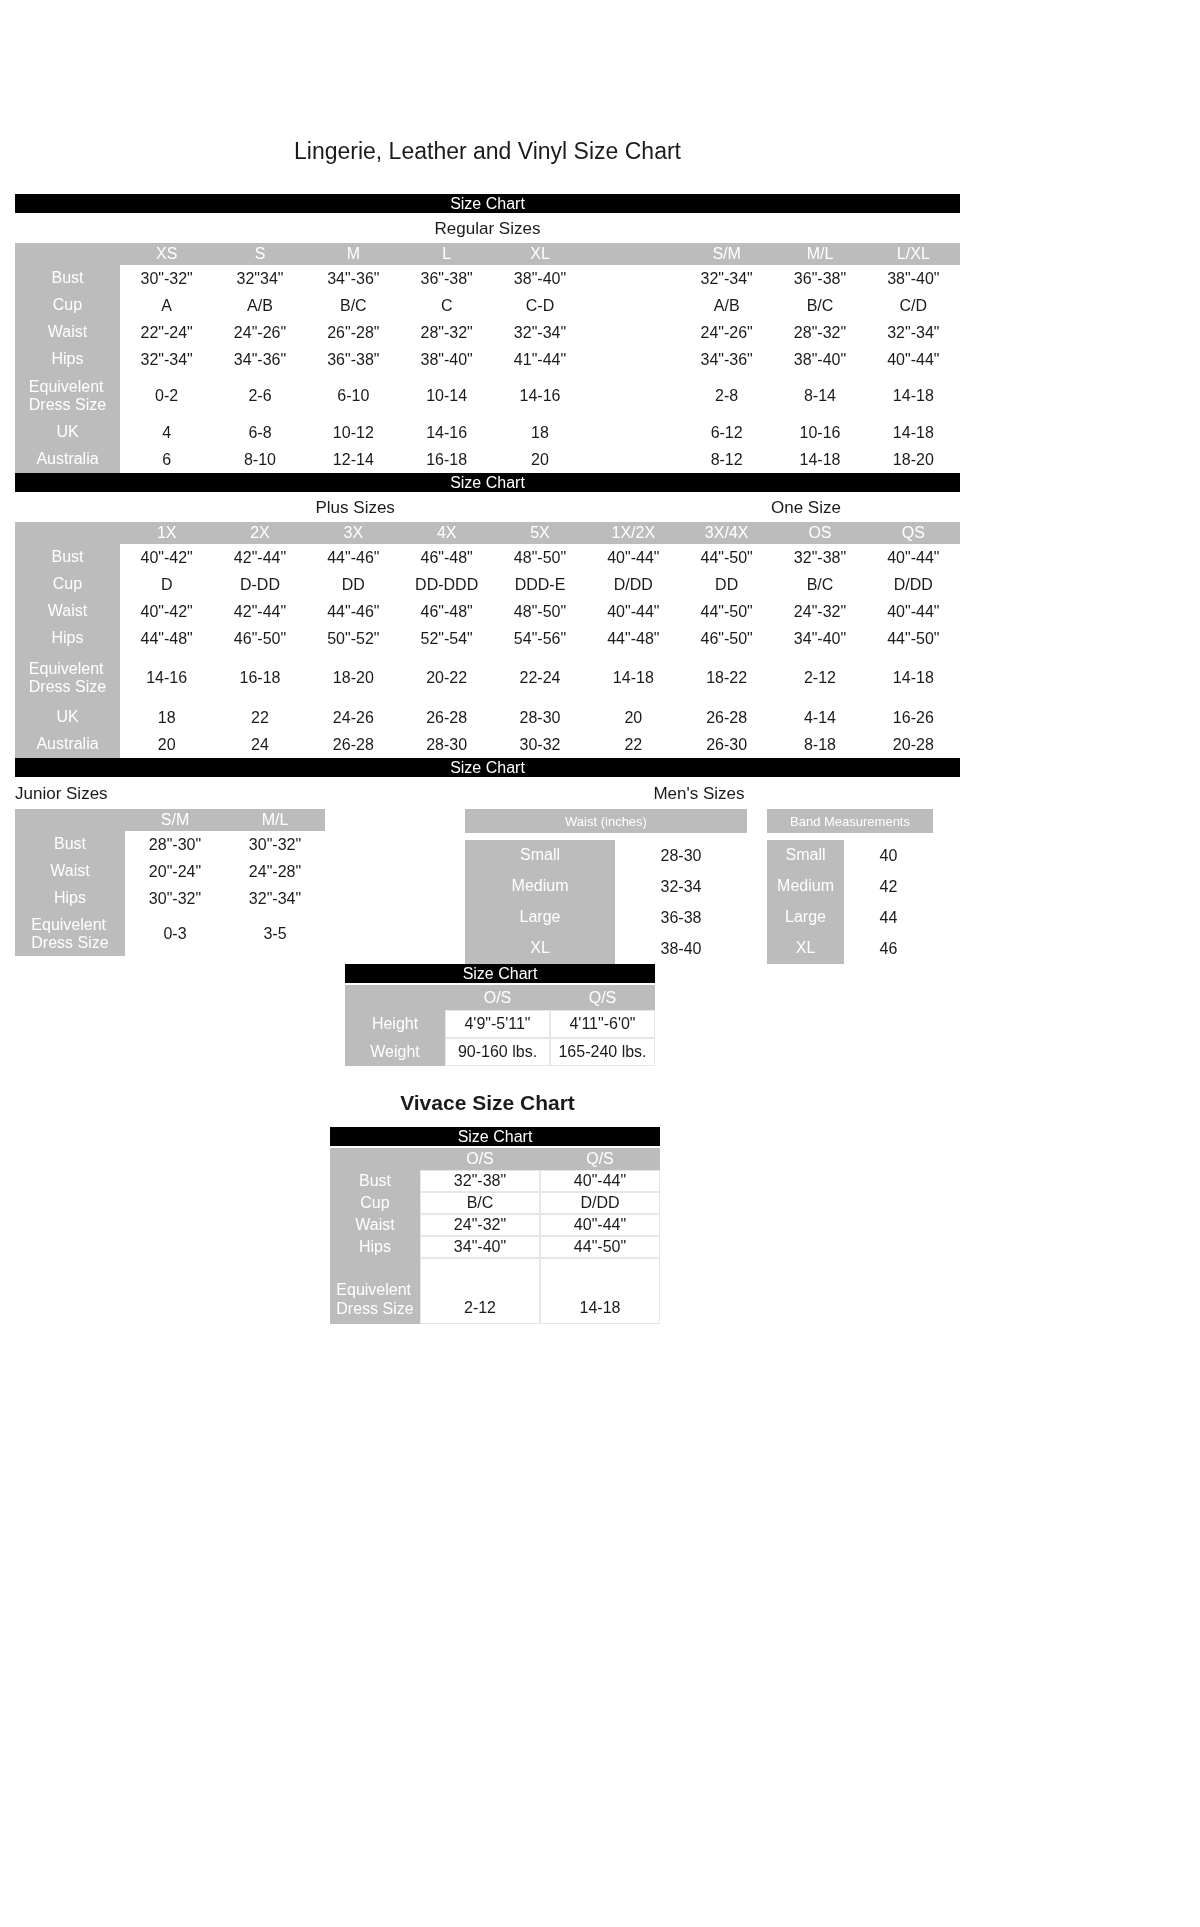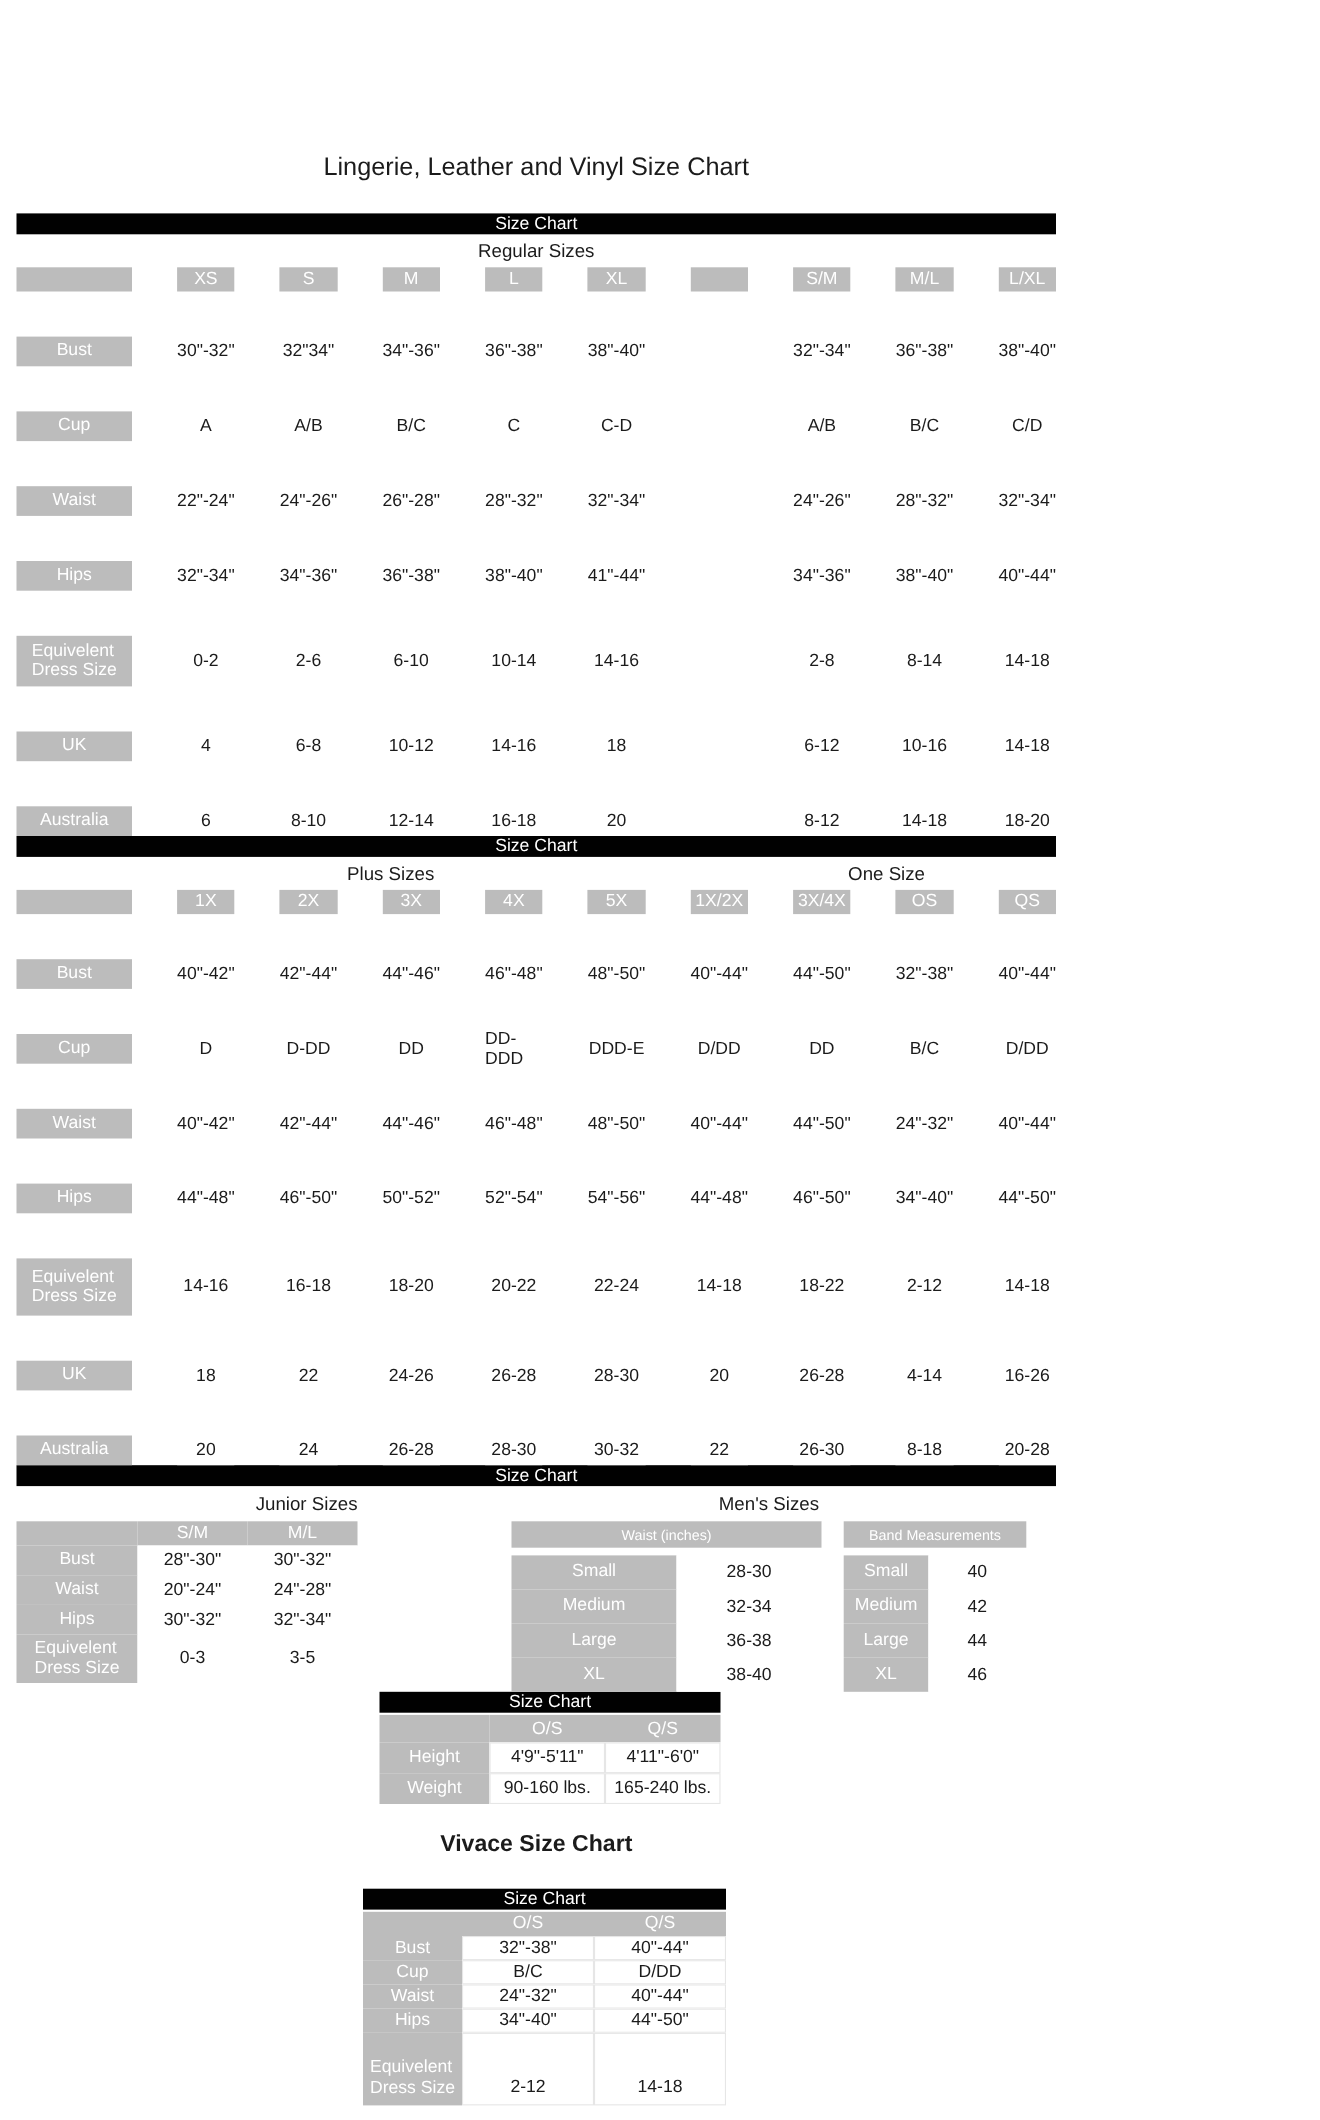--- a/index.html
+++ b/index.html
@@ -9,45 +9,45 @@
     background: #ffffff;
     font-family: "Liberation Sans", sans-serif;
     color: var(--body-text, #1b1b1b);
     overflow: hidden;
   }
   .content { width: 945px; margin-left: 15px; padding-top: 138px; }
 
   .main-title { font-size: 23px; font-weight: normal; text-align: center; margin: 0 0 30px 0; line-height: 26px; }
   .sub-title  { font-size: 21px; font-weight: bold; text-align: center; line-height: 25px; }
   .hosiery-title { margin: 22px 0 28px 0; }
-  .vivace-title  { margin: 24px 0 28px 0; }
+  .vivace-title  { margin: 24px 0 12px 0; }
 
   .banner {
     height: 19px; background: var(--banner-bg, #000);
     color: var(--banner-text, #fff);
     display: flex; align-items: center; justify-content: center;
     font-size: 16px; margin-bottom: 2px;
   }
   .section-row { height: 28px; display: flex; align-items: center; justify-content: center; font-size: 17px; }
 
   .plus-labels { position: relative; height: 28px; font-size: 17px; }
   .plus-labels .pl-left  { position: absolute; left: 0; width: 72%; text-align: center; top: 4px; }
   .plus-labels .pl-right { position: absolute; right: 0; width: 20%; text-align: left; top: 4px; }
 
   .grid { display: grid; }
   .grid .c { display: flex; align-items: center; justify-content: center; font-size: 16px; height: 27px; background: #fff; }
   .grid .h   { background: var(--header-bg, #bcbcbc); color: var(--header-text, #fff); height: 22px; }
   .grid .lab { background: var(--header-bg, #bcbcbc); color: var(--header-text, #fff); white-space: pre-line; text-align: left; line-height: 1.15; }
   .grid .tall { height: 46px; }
 
-  .grid-main { grid-template-columns: 105px repeat(9, 1fr); gap: 41px; }
+  .grid-main { grid-template-columns: 105px repeat(9, 1fr); }
   .plus-block .grid-main .tall { height: 52px; }
 
   .jm-titles { display: flex; height: 30px; align-items: center; margin-top: 2px; }
-  .jm-titles .jt { width: 310px; text-align: right; font-size: 17px; }
+  .jm-titles .jt { width: 310px; text-align: left; font-size: 17px; }
   .jm-titles .mt { width: 468px; margin-left: 140px; text-align: center; font-size: 17px; }
   .jm-row { display: flex; align-items: flex-start; }
   .grid-junior { grid-template-columns: 110px 100px 100px; width: 310px; }
   .grid-junior .tall { height: 44px; }
 
   .grid-mens { grid-template-columns: 150px 132px 20px 77px 89px; width: 468px; margin-left: 140px; }
   .grid-mens .c { height: 31px; }
   .grid-mens .h { height: 24px; font-size: 13px; }
   .grid-mens .hspan { grid-column: span 2; }
   .grid-mens .sp { background: #fff; }

